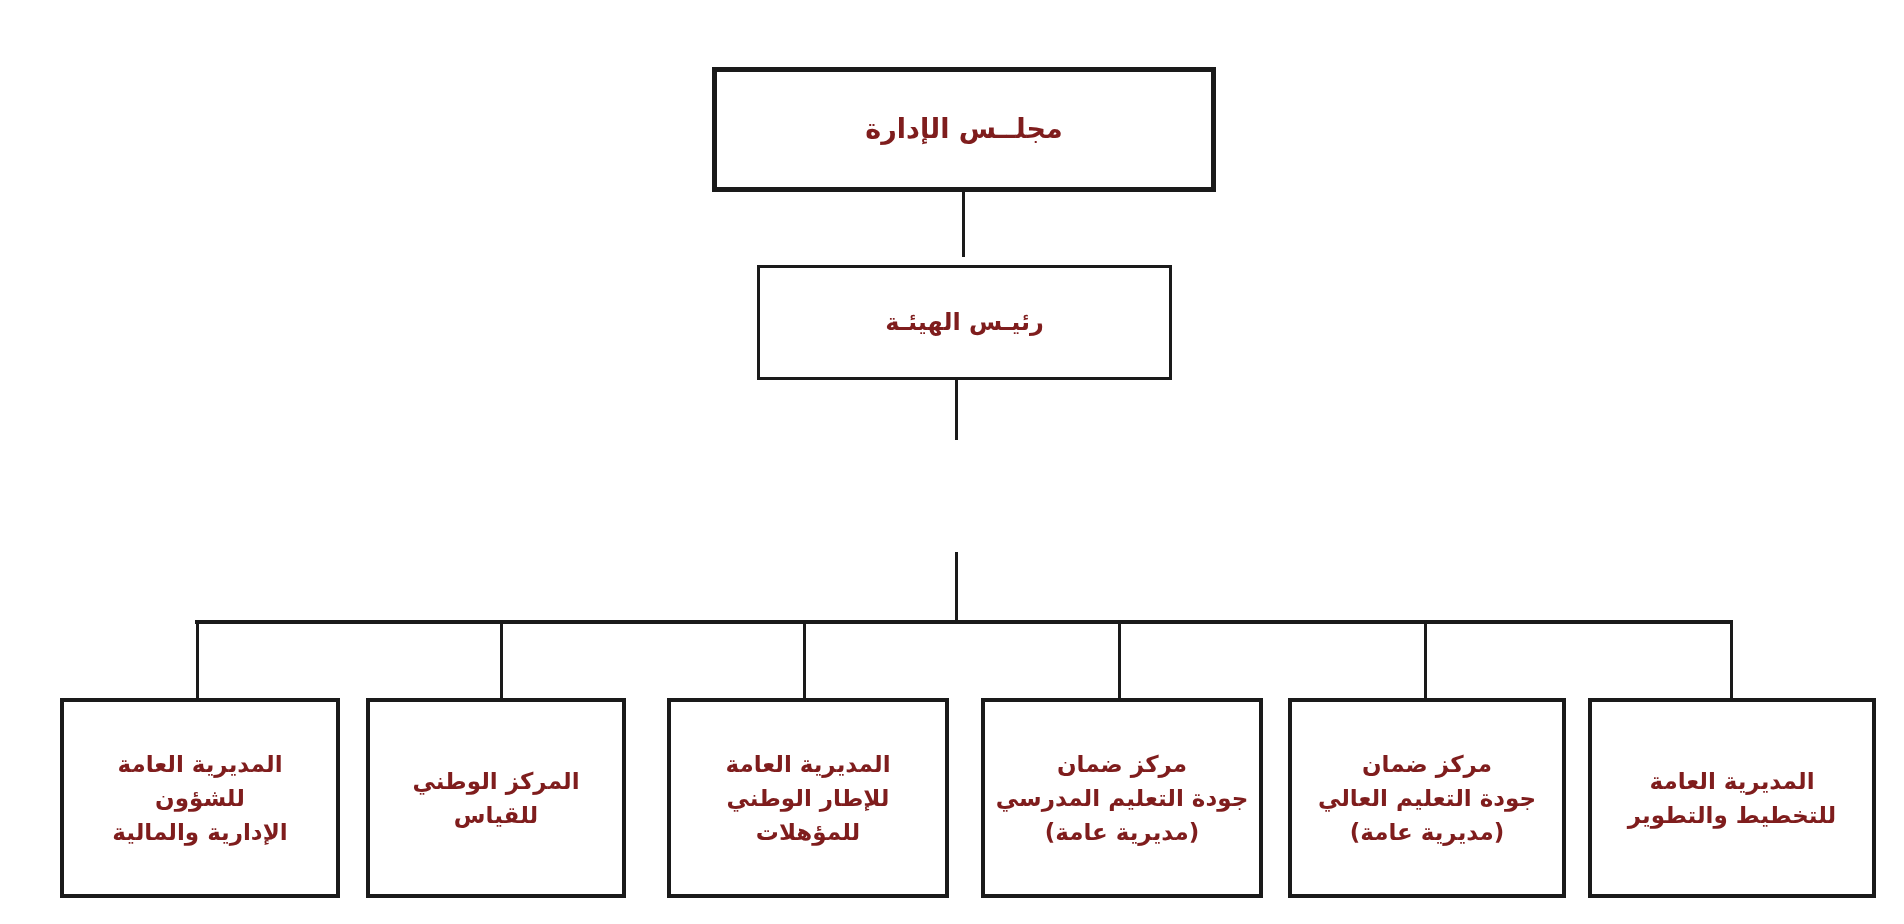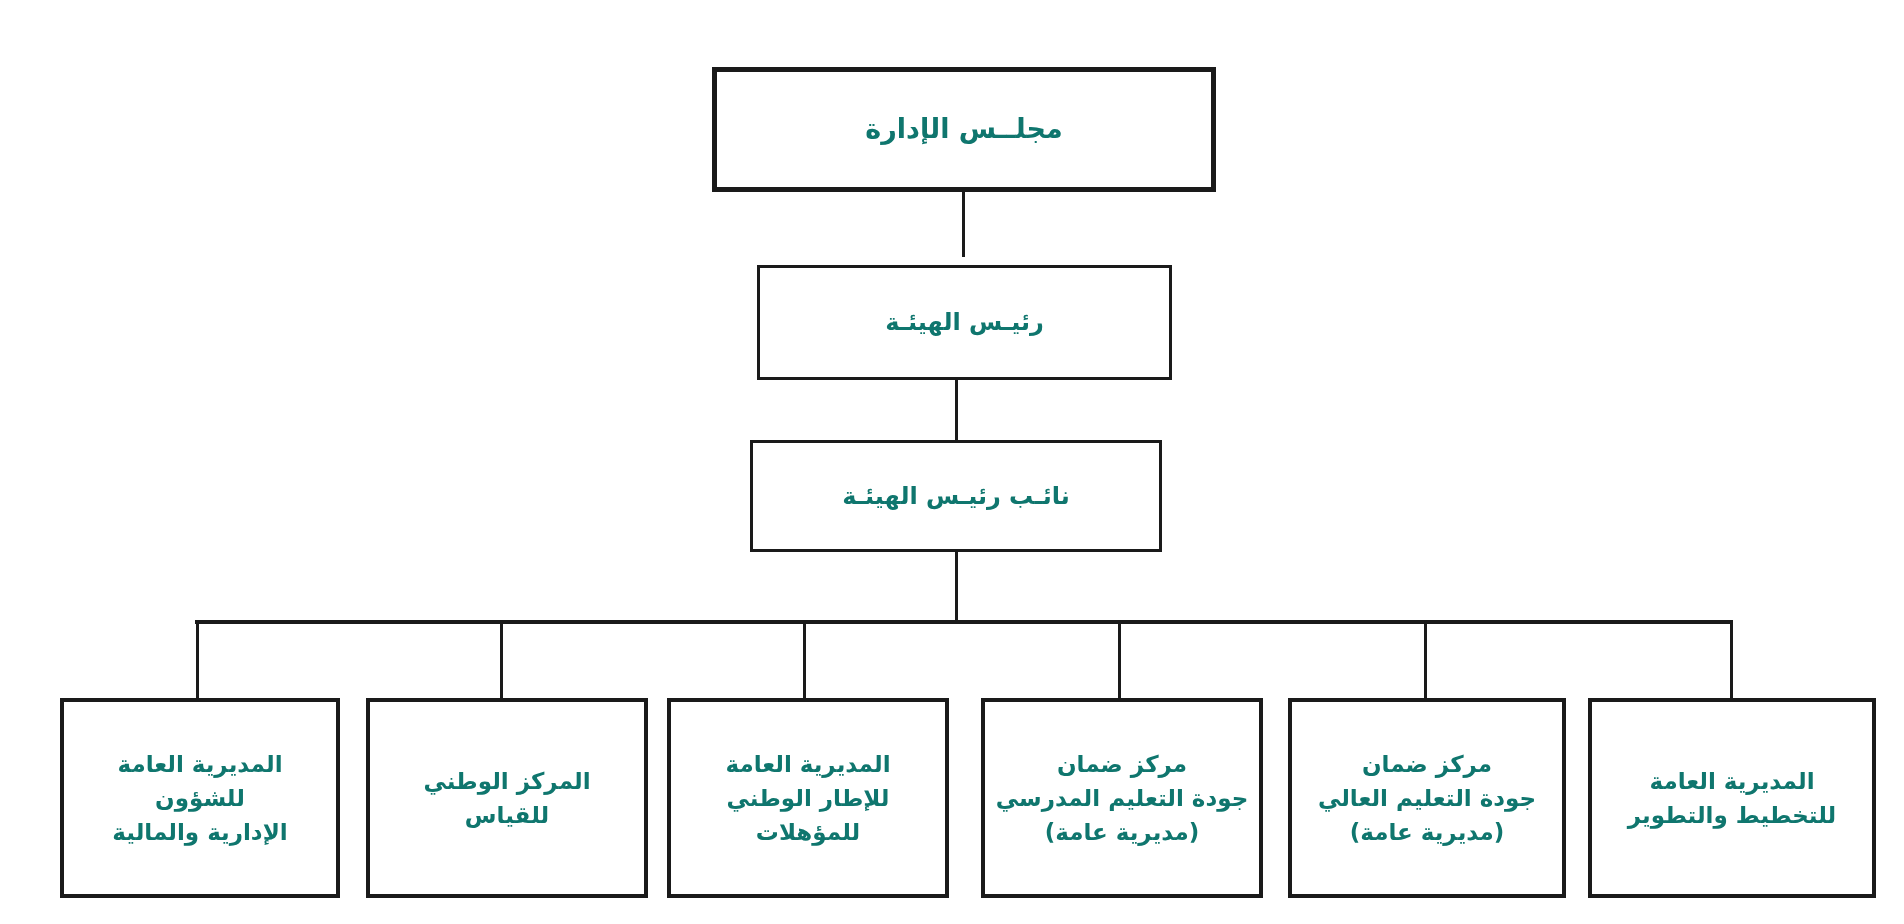--- a/index.html
+++ b/index.html
@@ -21,21 +21,21 @@
   .node {
     position: absolute;
     box-sizing: border-box;
     background: #ffffff;
     border: 3px solid #1a1a1a;
     display: flex;
     align-items: center;
     justify-content: center;
     text-align: center;
     direction: rtl;
-    color: #0f766e;
+    color: #7f1d1d;
   }
   .node .node-label {
     display: block;
     width: 100%;
     font-weight: 700;
     line-height: 1.34;
     letter-spacing: 0px;
     white-space: pre-line;
     padding: 0 6px;
     box-sizing: border-box;
@@ -80,21 +80,21 @@
     top: 698px;
     height: 200px;
     border-width: 4px;
   }
   .node--dept .node-label {
     font-size: 23px;
     line-height: 1.48;
   }
 
   .dept-0 { left: 60px;   width: 280px; }
-  .dept-1 { left: 366px;  width: 282px; }
+  .dept-1 { left: 366px;  width: 260px; }
   .dept-2 { left: 667px;  width: 282px; }
   .dept-3 { left: 981px;  width: 282px; }
   .dept-4 { left: 1288px; width: 278px; }
   .dept-5 { left: 1588px; width: 288px; }
 
   
   .conn {
     position: absolute;
     background: #1a1a1a;
   }
@@ -138,23 +138,20 @@
   <div class="conn conn--v drop drop-5"></div>
 
   <div class="node node--board">
     <span class="node-label">مجلــس الإدارة</span>
   </div>
 
   <div class="node node--chairman">
     <span class="node-label">رئيـس الهيئـة</span>
   </div>
 
-  <div class="node node--vice">
-    <span class="node-label">نائـب رئيـس الهيئـة</span>
-  </div>
 
   <div class="node node--dept dept-0">
     <span class="node-label">المديرية العامة
 للشؤون
 الإدارية والمالية</span>
   </div>
 
   <div class="node node--dept dept-1">
     <span class="node-label">المركز الوطني
 للقياس</span>

